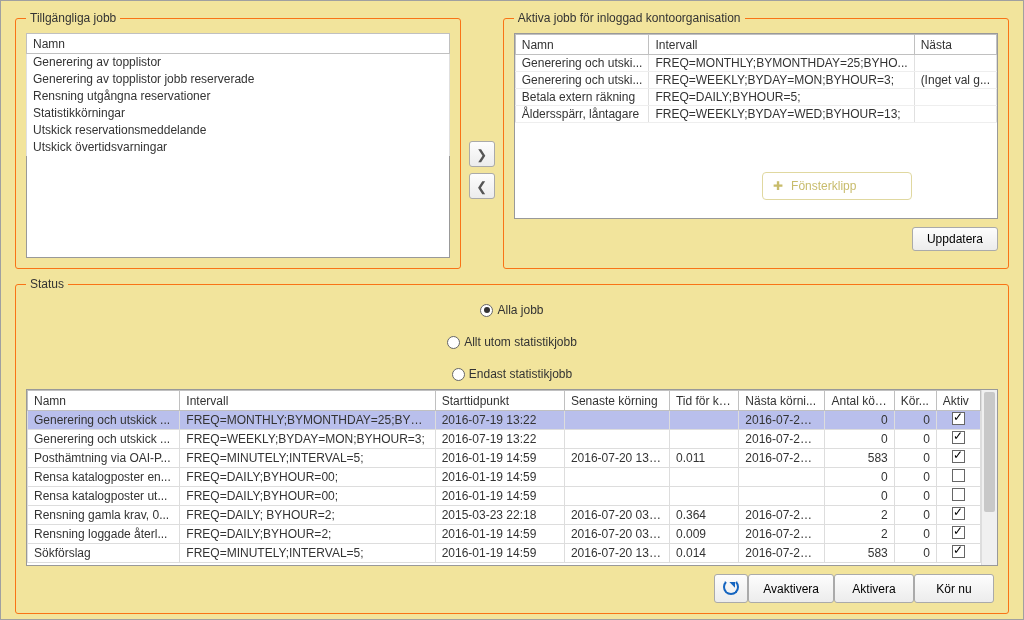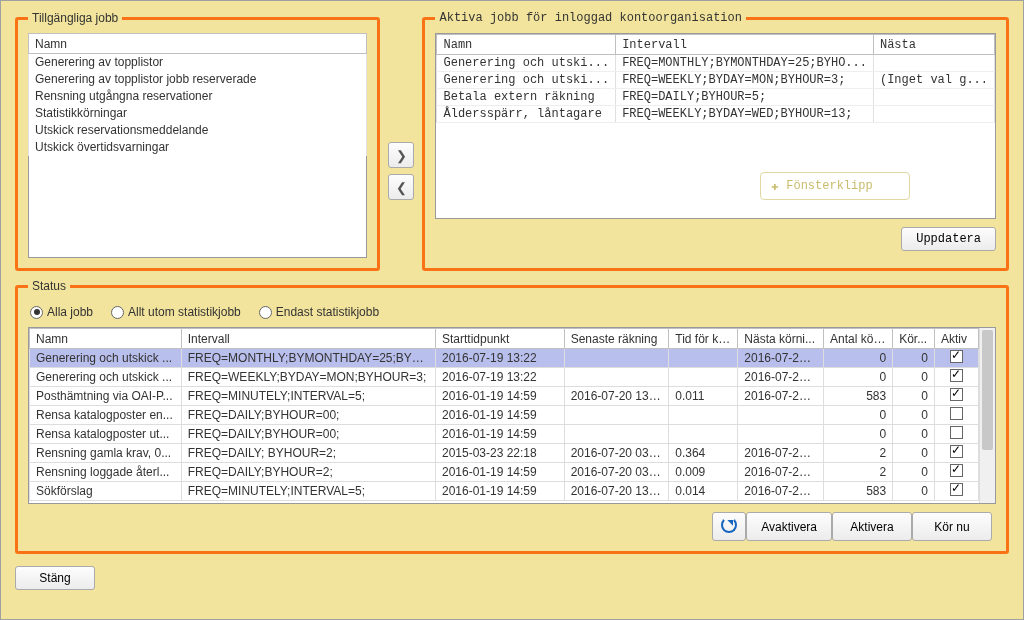--- a/index.html
+++ b/index.html
@@ -54,33 +54,33 @@
   .win-btn.close { background:#C75050; color:#fff; }
 
   .content {
     padding: 10px 14px;
   }
   .panels {
     display: flex;
     gap: 8px;
   }
   fieldset {
-    border: 3px solid #f97316;
+    border: 1px solid #f97316;
     border-radius: 3px;
     padding: 8px 10px 10px 10px;
     margin: 0;
     background: transparent;
   }
   legend {
     font-size: 12px;
     padding: 0 4px;
     color: #333;
   }
   .left-panel { flex: 1 1 480px; }
-  .right-panel { flex: 1 1 480px; font-family: Liberation Mono, monospace; }
+  .right-panel { flex: 1 1 480px; }
   .mid-btns {
     display: flex;
     flex-direction: column;
     justify-content: center;
     gap: 6px;
     padding-top: 60px;
   }
   .chevron-btn {
     width: 26px; height: 26px;
     border:1px solid #aaa;
@@ -140,20 +140,21 @@
     cursor: default;
   }
   .btn-row-right { display:flex; justify-content:flex-end; gap:6px;align-items:center; }
 
   .status-panel { margin-top: 8px; }
 
   .radio-row {
     display:flex; gap: 18px;
     padding: 4px 2px 8px 2px;
     align-items:center;
+    flex-direction:column;
   }
   .radio-item { display:flex; align-items:center; gap:4px; }
   .radio-dot {
     width:13px;height:13px;border:1px solid #666;border-radius:50%;
     display:inline-flex;align-items:center;justify-content:center;background:#fff;
   }
   .radio-dot.checked::after{
     content:""; width:6px;height:6px;border-radius:50%;background:#333;
   }
 
@@ -370,21 +371,21 @@
                 <col style="width:82px">
               <col style="width:66px">
                 <col style="width:40px">
                 <col style="width:42px">
             </colgroup>
             <thead>
                 <tr>
               <th>Namn</th>
               <th>Intervall</th>
               <th>Starttidpunkt</th>
-              <th>Senaste räkning</th>
+              <th>Senaste körning</th>
               <th>Tid för kö...</th>
               <th>Nästa körni...</th>
               <th>Antal kör...</th>
               <th>Kör...</th>
               <th>Aktiv</th>
             </tr>
               </thead>
             <tbody id="status-body">
                 <tr class="selected">
                   <td>Generering och utskick ...</td>

